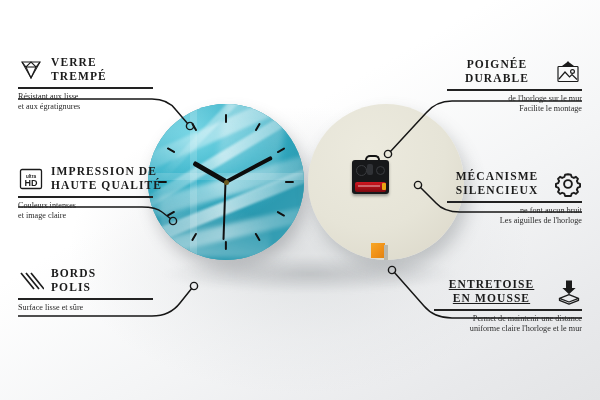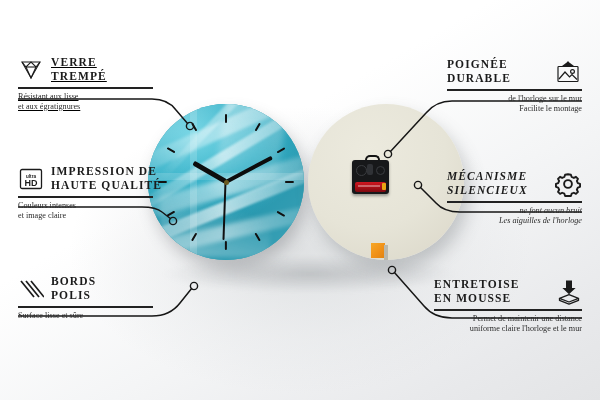--- a/index.html
+++ b/index.html
@@ -22,21 +22,21 @@
   .feat{position:absolute;}
   .feat .hdr{display:flex;align-items:center;gap:7px;}
   .feat.right .hdr{justify-content:flex-end;}
   .feat .titles{
     font-family:"Liberation Serif",serif;
     font-weight:bold;font-size:11.5px;line-height:13.5px;
     letter-spacing:1.1px;color:#1b1b1b;text-transform:uppercase;
     white-space:nowrap;
   }
   .feat.left .titles{text-align:left;}
-  .feat.right .titles{text-align:left;}
+  .feat.right .titles{text-align:center;}
   .feat .rule{height:1.6px;background:#222;margin-top:4px;}
   .feat .sub{
     font-family:"Liberation Serif",serif;
     font-size:8.2px;line-height:10.4px;color:#2a2a2a;margin-top:3px;white-space:nowrap;
   }
   .feat.right .sub{text-align:right;}
   .ico{flex:0 0 auto;display:block;}
 
   
   #clock-front{
@@ -155,21 +155,21 @@
     <g class="nub">
       <circle cx="190" cy="126" r="3.6"></circle>
       <circle cx="173" cy="221" r="3.6"></circle>
       <circle cx="194" cy="286" r="3.6"></circle>
       <circle cx="388" cy="154" r="3.6"></circle>
       <circle cx="418" cy="185" r="3.6"></circle>
       <circle cx="392" cy="270" r="3.6"></circle>
     </g>
   </svg>
 
-  <div class="feat left" id="f0" style="left:18px;top:56px;width:135px;text-decoration:underline;">
+  <div class="feat left" id="f0" style="left:18px;top:56px;width:135px;">
     <div class="hdr">
       <svg class="ico" width="26" height="22" viewBox="0 0 26 22">
         <g fill="none" stroke="#1b1b1b" stroke-width="1.1">
           <path d="M4,3 L22,3 L13,19 Z"></path>
           <path d="M4,3 L8,8 L13,3 L18,8 L22,3"></path>
           <path d="M8,8 L18,8"></path>
           <path d="M8,8 L13,19 L18,8"></path>
         </g>
       </svg>
       <div class="titles">
@@ -196,21 +196,21 @@
         <div>HAUTE QUALITÉ</div>
       </div>
     </div>
     <div class="rule" style="width:135px;"></div>
     <div class="sub">
       <div>Couleurs intenses</div>
       <div>et image claire</div>
     </div>
   </div>
 
-  <div class="feat left" id="f2" style="left:18px;top:275px;width:135px;">
+  <div class="feat left" id="f2" style="left:18px;top:267px;width:135px;">
     <div class="hdr">
       <svg class="ico" width="26" height="22" viewBox="0 0 26 22">
         <g stroke="#1b1b1b" stroke-width="1.7" stroke-linecap="butt">
           <line x1="3" y1="3" x2="16" y2="19"></line>
           <line x1="8" y1="3" x2="21" y2="19"></line>
           <line x1="13" y1="3" x2="26" y2="19"></line>
         </g>
       </svg>
       <div class="titles">
         <div>BORDS</div>
@@ -240,21 +240,21 @@
         </g>
       </svg>
     </div>
     <div class="rule" style="width:135px;"></div>
     <div class="sub">
       <div>de l'horloge sur le mur</div>
       <div>Facilite le montage</div>
     </div>
   </div>
 
-  <div class="feat right" id="f4" style="left:447px;top:170px;width:135px;font-style:italic;">
+  <div class="feat right" id="f4" style="left:447px;top:170px;width:135px;">
     <div class="hdr">
       <div class="titles" style="flex:1 1 auto;">
         <div>MÉCANISME</div>
         <div>SILENCIEUX</div>
       </div>
       <svg class="ico" width="28" height="26" viewBox="0 0 28 26">
         <g fill="none" stroke="#1b1b1b" stroke-width="1.9" stroke-linejoin="round">
           <path d="M14,3.2 l2.9,0.55 0.75,2.25 2.2,0.95 2.1,-1.15 2.05,2.05 -1.15,2.1 0.95,2.2 2.25,0.75 0,2.9 -2.25,0.75 -0.95,2.2 1.15,2.1 -2.05,2.05 -2.1,-1.15 -2.2,0.95 -0.75,2.25 -2.9,0 -2.9,0 -0.75,-2.25 -2.2,-0.95 -2.1,1.15 -2.05,-2.05 1.15,-2.1 -0.95,-2.2 -2.25,-0.75 0,-2.9 2.25,-0.75 0.95,-2.2 -1.15,-2.1 2.05,-2.05 2.1,1.15 2.2,-0.95 0.75,-2.25 z"></path>
           <circle cx="14" cy="13" r="3.9"></circle>
         </g>
@@ -262,21 +262,21 @@
     </div>
     <div class="rule" style="width:135px;"></div>
     <div class="sub">
       <div>ne font aucun bruit</div>
       <div>Les aiguilles de l'horloge</div>
     </div>
   </div>
 
   <div class="feat right" id="f5" style="left:434px;top:278px;width:148px;">
     <div class="hdr">
-      <div class="titles" style="flex:1 1 auto;">
+      <div class="titles" style="flex:1 1 auto;text-decoration:underline;">
         <div>ENTRETOISE</div>
         <div>EN MOUSSE</div>
       </div>
       <svg class="ico" width="26" height="26" viewBox="0 0 26 26">
         <g fill="none" stroke="#1b1b1b" stroke-width="1.3" stroke-linejoin="round">
           <path d="M10,1.5 h6 v7.5 h3.6 L13,15.2 L6.4,9 H10 Z" fill="#1b1b1b" stroke="none"></path>
           <path d="M13,15.6 L3.5,19.3 L13,23 L22.5,19.3 Z"></path>
           <path d="M3.5,19.3 v2.1 L13,25.1 L22.5,21.4 v-2.1"></path>
         </g>
       </svg>

